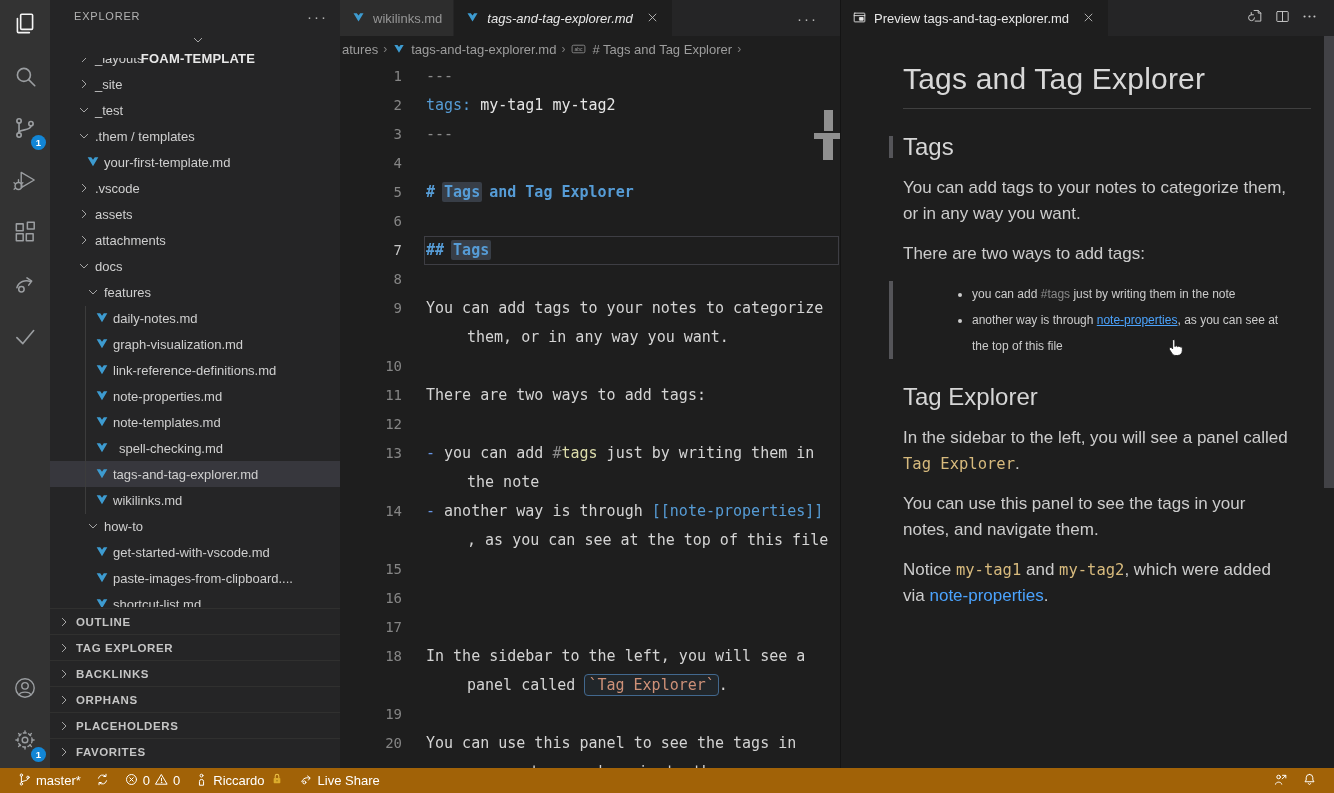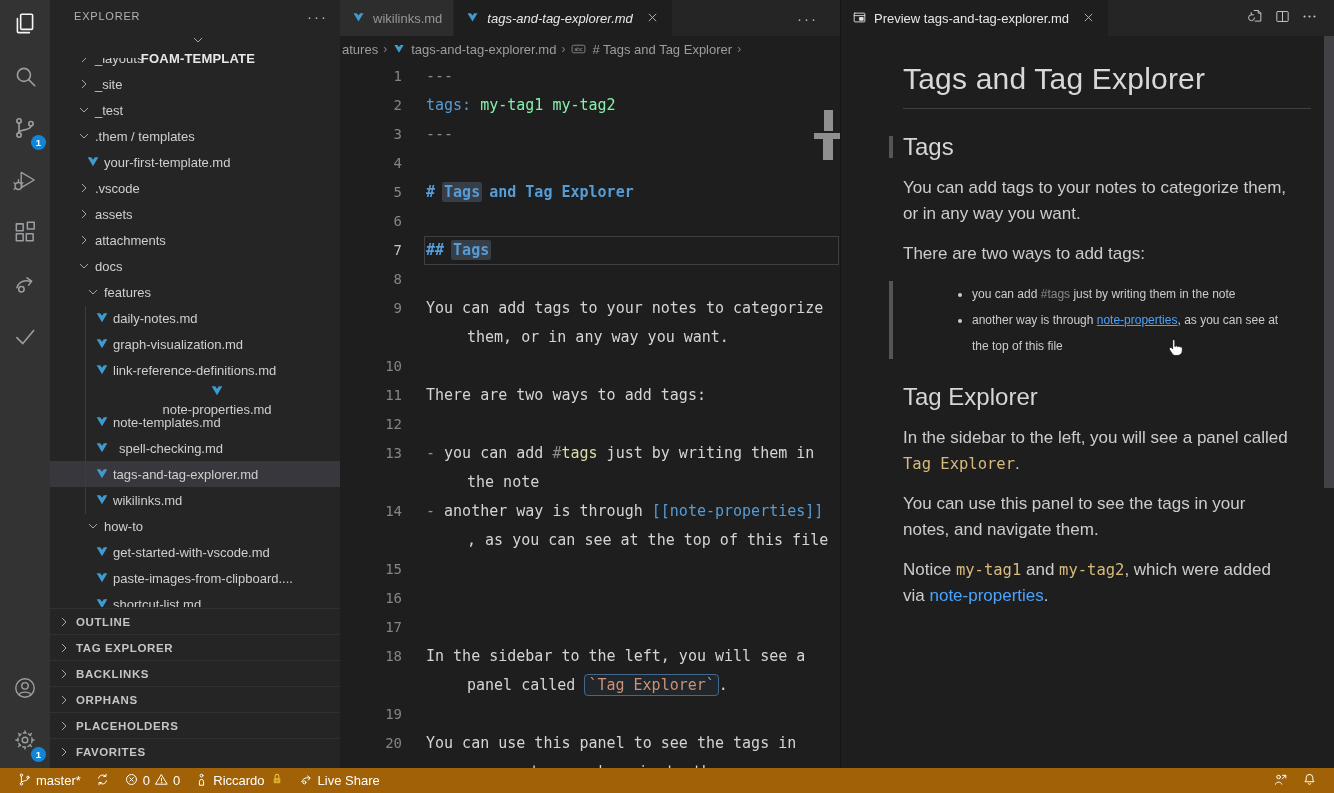--- a/index.html
+++ b/index.html
@@ -56,21 +56,21 @@
   .abc-ic svg { width:17px; height:14px; vertical-align:-2.5px; color:#9d9d9d; }
 
   .code { position:absolute; top:62px; left:0; right:0; bottom:0; overflow:hidden;
           font-family:"DejaVu Sans Mono","Liberation Mono",monospace; font-size:15px; }
   .crow { position:relative; height:29px; }
   .lnum { position:absolute; left:0; top:0; width:62px; text-align:right; color:#858585; line-height:29px; font-size:14px; }
   .crow.cur .lnum { color:#c6c6c6; }
   .ctext { display:block; margin-left:86px; line-height:29px; white-space:pre; }
   .crow.wrap .ctext { margin-left:127px; }
   .curbox { position:absolute; left:84px; right:1px; top:0; bottom:0; border:1px solid #3e3e44; pointer-events:none; }
-  .pl{color:#d4d4d4} .gy{color:#8b8b8b} .or{color:#86efac} .ye{color:#dcdcaa}
+  .pl{color:#d4d4d4} .gy{color:#8b8b8b} .or{color:#e5e5e5} .ye{color:#dcdcaa}
   .hd{color:#569cd6;font-weight:700} .key{color:#569cd6} .lk{color:#569cd6} .da{color:#6796e6}
   .hl{background:#383e47;border-radius:2px;padding:1px 2px;margin:-1px -2px}
   .cd{color:#ce9178;border:1px solid #42688e;border-radius:4px;padding:1px 3px;background:rgba(86,156,214,.07)}
   .ovr { position:absolute; background:#8f8f8f; }
 
   
   .previewpane { position:absolute; left:840px; top:0; right:0; bottom:25px; background:#1e1e1e; border-left:1px solid #141414; }
   .previewpane .tabbar { padding-right:6px; }
   .pv-actions { margin-left:auto; display:flex; align-items:center; gap:10px; padding-right:10px; color:#c5c5c5; }
   .pv-actions .aicon svg { width:17px; height:17px; }
@@ -260,21 +260,21 @@
               <path d="M4 5h5.3L12 8.6 14.7 5H20l-8 13.5z" fill="#3d9bd0"></path>
             </svg></span>
           <span class="tlbl">graph-visualization.md</span>
         </div>
         <div class="trow" style="padding-left: 44px;">
           <span class="ticon"><svg viewBox="0 0 24 24">
               <path d="M4 5h5.3L12 8.6 14.7 5H20l-8 13.5z" fill="#3d9bd0"></path>
             </svg></span>
           <span class="tlbl">link-reference-definitions.md</span>
         </div>
-        <div class="trow" style="padding-left: 44px; flex-direction: column;">
+        <div class="trow" style="padding-left: 44px;">
           <span class="ticon"><svg viewBox="0 0 24 24">
               <path d="M4 5h5.3L12 8.6 14.7 5H20l-8 13.5z" fill="#3d9bd0"></path>
             </svg></span>
           <span class="tlbl">note-properties.md</span>
         </div>
         <div class="trow" style="padding-left: 44px;">
           <span class="ticon"><svg viewBox="0 0 24 24">
               <path d="M4 5h5.3L12 8.6 14.7 5H20l-8 13.5z" fill="#3d9bd0"></path>
             </svg></span>
           <span class="tlbl">note-templates.md</span>

